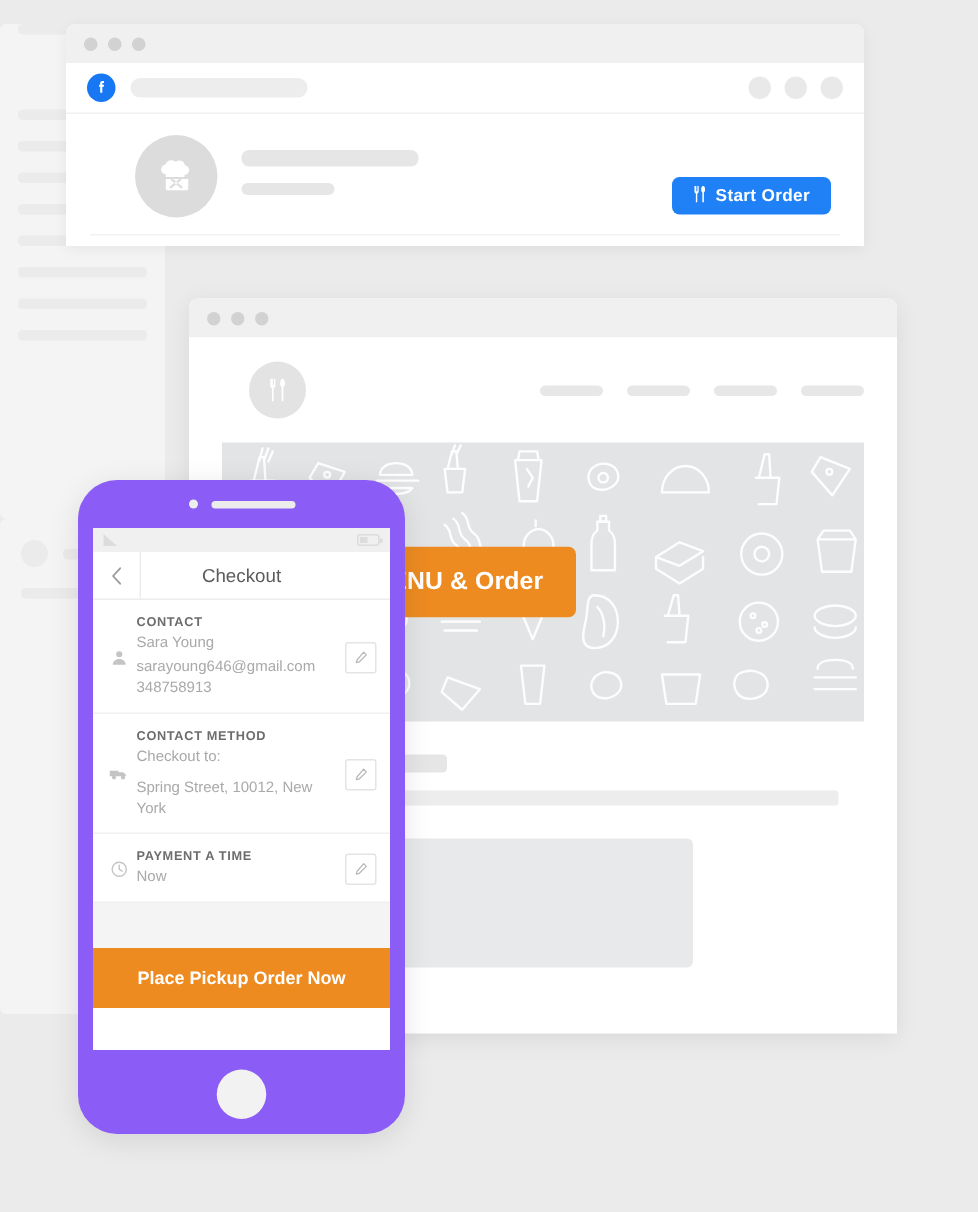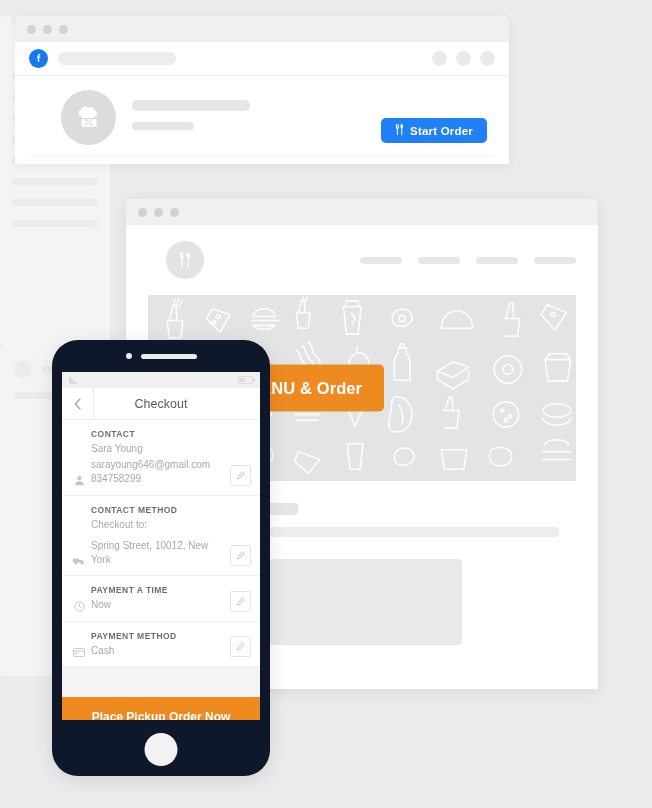--- a/index.html
+++ b/index.html
@@ -22,21 +22,21 @@
   #ghost-left { left: 88px; top: 172px; width: 110px; height: 330px; background:#fff; border-radius:4px; }
   #ghost-left .gl-bar { height: 7px; background: #ededed; border-radius: 3px; margin: 14px 12px 0 12px; }
   #ghost-left .gl-bar.first { margin-top: 16px; }
   #ghost-left .gl-stack { margin-top: 50px; }
   #ghost-card { left: 205px; top: 172px; width: 265px; height: 330px; background:#fff; border-radius:4px; }
   #ghost-card .gc-row { display:flex; align-items:center; gap:10px; padding:14px 14px 0 14px; }
   #ghost-card .gc-av { width:18px; height:18px; border-radius:50%; background:#ededed; }
   #ghost-card .gc-line { flex:1; height:7px; background:#ededed; border-radius:3px; }
 
   
-  #fb-window { left: 15px; top: 16px; width: 494px; height: 148px; box-shadow: 0 2px 10px rgba(0,0,0,.06); }
+  #fb-window { left: 44px; top: 16px; width: 532px; height: 148px; box-shadow: 0 2px 10px rgba(0,0,0,.06); }
   .fb-nav { height: 34px; background: #fff; border-bottom: 1px solid #f0f0f0; display: flex; align-items: center; padding: 0 14px; gap: 10px; }
   .fb-logo { width: 19px; height: 19px; border-radius: 50%; background: #1877F2; display:flex; align-items:center; justify-content:center; flex:0 0 auto; }
   .fb-logo svg { display:block; }
   .fb-search { width: 118px; height: 13px; border-radius: 7px; background: #ededed; }
   .fb-nav-right { margin-left: auto; display: flex; gap: 9px; }
   .fb-circ { width: 15px; height: 15px; border-radius: 50%; background: #e9e9e9; }
 
   .fb-body { position: relative; padding: 14px 16px 0 16px; background:#fff; }
   .fb-prof { display: flex; align-items: flex-start; gap: 16px; }
   .fb-av { width: 55px; height: 55px; border-radius: 50%; background: #dcdcdc; display:flex; align-items:center; justify-content:center; flex:0 0 auto; margin-left: 30px; }
@@ -71,37 +71,37 @@
   }
   .site-blocks { padding: 22px 22px 0 22px; }
   .sb-title { width: 122px; height: 12px; background: #e6e6e6; border-radius: 3px; margin-left: 28px; }
   .sb-rule { height: 10px; background: #ededed; border-radius: 2px; margin-top: 12px; width: 96%; }
   .sb-cards { display: flex; gap: 22px; margin-top: 22px; }
   .sb-card { height: 86px; background: #e7e9ea; border-radius: 4px; }
   .sb-card.a { width: 92px; }
   .sb-card.b { width: 200px; }
 
   
-  #phone { position: absolute; left: 52px; top: 340px; width: 218px; height: 436px;
-    background: #0f172a; border-radius: 26px; box-shadow: 0 4px 20px rgba(0,0,0,.10); }
+  #phone { position: absolute; left: 52px; top: 320px; width: 218px; height: 436px;
+    background: #8b5cf6; border-radius: 26px; box-shadow: 0 4px 20px rgba(0,0,0,.10); }
   .ph-top { height: 32px; display: flex; align-items: center; justify-content: center; gap: 9px; }
   .ph-cam { width: 6px; height: 6px; border-radius: 50%; background: #ededed; }
   .ph-spk { width: 56px; height: 5px; border-radius: 3px; background: #ececec; }
   .ph-screen { position: absolute; left: 10px; right: 10px; top: 32px; bottom: 56px; background: #fff; overflow: hidden; }
   .status-bar { height: 16px; background: #f0f0f0; display: flex; align-items: center; justify-content: space-between; padding: 0 7px; }
   .sig { width: 0; height: 0; border-left: 9px solid #dcdcdc; border-top: 8px solid transparent; }
   .batt { width: 15px; height: 8px; border: 1.3px solid #dcdcdc; border-radius: 2px; position: relative; }
   .batt::after { content:''; position:absolute; left:1px; top:1px; bottom:1px; width:5px; background:#dcdcdc; }
   .batt::before { content:''; position:absolute; right:-3px; top:2px; width:2px; height:3px; background:#dcdcdc; }
 
   .ck-head { height: 32px; display: flex; align-items: center; border-bottom: 1px solid #ededed; }
   .ck-back { width: 32px; display: flex; align-items: center; justify-content: center; border-right: 1px solid #ededed; height: 100%; cursor: pointer; }
   .ck-title { flex: 1; text-align: center; font-size: 12.5px; color: #5b5b5b; padding-right: 32px; }
 
-  .ck-row { display: flex; align-items: flex-end; padding: 9px 9px 9px 7px; border-bottom: 1px solid #f0f0f0; position: relative; }
+  .ck-row { display: flex; align-items: center; padding: 9px 9px 9px 7px; border-bottom: 1px solid #f0f0f0; position: relative; }
   .ck-ico { width: 20px; flex: 0 0 20px; display: flex; justify-content: center; padding-top: 2px; }
   .ck-txt { flex: 1; padding-left: 2px; }
   .ck-label { font-size: 8.5px; font-weight: bold; color: #6d6d6d; letter-spacing: .45px; }
   .ck-sub { font-size: 10px; color: #a9a9a9; margin-top: 3px; line-height: 1.35; }
   .ck-edit { width: 21px; height: 21px; border: 1px solid #e4e4e4; border-radius: 2px; display:flex; align-items:center; justify-content:center; flex:0 0 auto; margin-top: 2px; cursor:pointer; }
   .ck-filler { height: 30px; background: #f4f4f4; }
   .btn-place {
     width: 100%; border: none; background: #ED8B21; color: #fff;
     height: 40px; font-size: 12px; font-weight: bold; cursor: pointer;
     font-family: "Liberation Sans", sans-serif;
@@ -329,21 +329,21 @@
         <span class="ck-ico">
           <svg width="11" height="11" viewBox="0 0 14 14">
               <circle cx="7" cy="4" r="2.6" fill="#c4c4c4"></circle>
               <path d="M1.5 13c0-3 2.5-5 5.5-5s5.5 2 5.5 5z" fill="#c4c4c4"></path>
             </svg>
         </span>
         <span class="ck-txt">
           <span class="ck-label" style="display:block">CONTACT</span>
           <span class="ck-sub" style="display:block">Sara Young</span>
           <span class="ck-sub" style="display:block;margin-top:2px">sarayoung646@gmail.com</span>
-          <span class="ck-sub" style="display:block;margin-top:1px">834758299</span>
+          <span class="ck-sub" style="display:block;margin-top:1px">348758913</span>
         </span>
         <span class="ck-edit">
           <svg width="9" height="9" viewBox="0 0 12 12">
               <path d="M8.6 1l2.4 2.4-6.2 6.2L2 10.4l.8-2.6z" fill="none" stroke="#b8b8b8" stroke-width="1.1" stroke-linejoin="round"></path>
             </svg>
         </span>
       </div>
 
       
       <div class="ck-row">
@@ -379,38 +379,20 @@
           <span class="ck-sub" style="display:block">Now</span>
         </span>
         <span class="ck-edit">
           <svg width="9" height="9" viewBox="0 0 12 12">
               <path d="M8.6 1l2.4 2.4-6.2 6.2L2 10.4l.8-2.6z" fill="none" stroke="#b8b8b8" stroke-width="1.1" stroke-linejoin="round"></path>
             </svg>
         </span>
       </div>
 
       
-      <div class="ck-row">
-        <span class="ck-ico">
-          <svg width="12" height="9" viewBox="0 0 16 12">
-              <rect x=".6" y=".6" width="14.8" height="10.8" rx="1.4" fill="none" stroke="#c4c4c4" stroke-width="1.2"></rect>
-              <path d="M.6 4h14.8" stroke="#c4c4c4" stroke-width="1.2"></path>
-              <path d="M3 7.5h3" stroke="#c4c4c4" stroke-width="1.2" stroke-linecap="round"></path>
-            </svg>
-        </span>
-        <span class="ck-txt">
-          <span class="ck-label" style="display:block">PAYMENT METHOD</span>
-          <span class="ck-sub" style="display:block">Cash</span>
-        </span>
-        <span class="ck-edit">
-          <svg width="9" height="9" viewBox="0 0 12 12">
-              <path d="M8.6 1l2.4 2.4-6.2 6.2L2 10.4l.8-2.6z" fill="none" stroke="#b8b8b8" stroke-width="1.1" stroke-linejoin="round"></path>
-            </svg>
-        </span>
-      </div>
 
       <div class="ck-filler"></div>
       <button class="btn-place">Place Pickup Order Now</button>
     </div>
 
     <span class="ph-home"></span>
   </div>
 
 </div>
 

